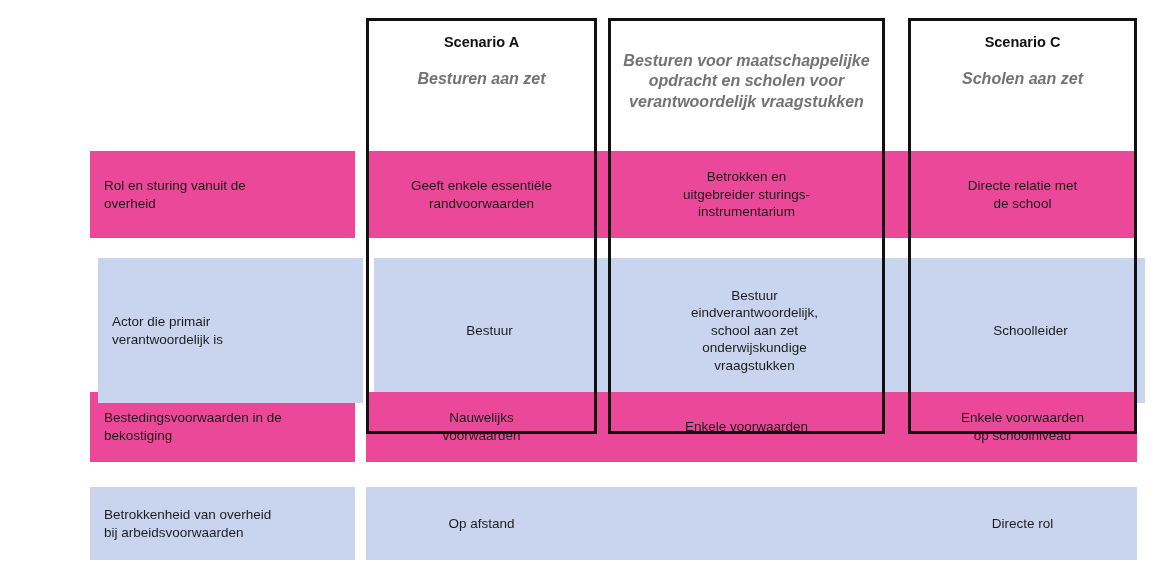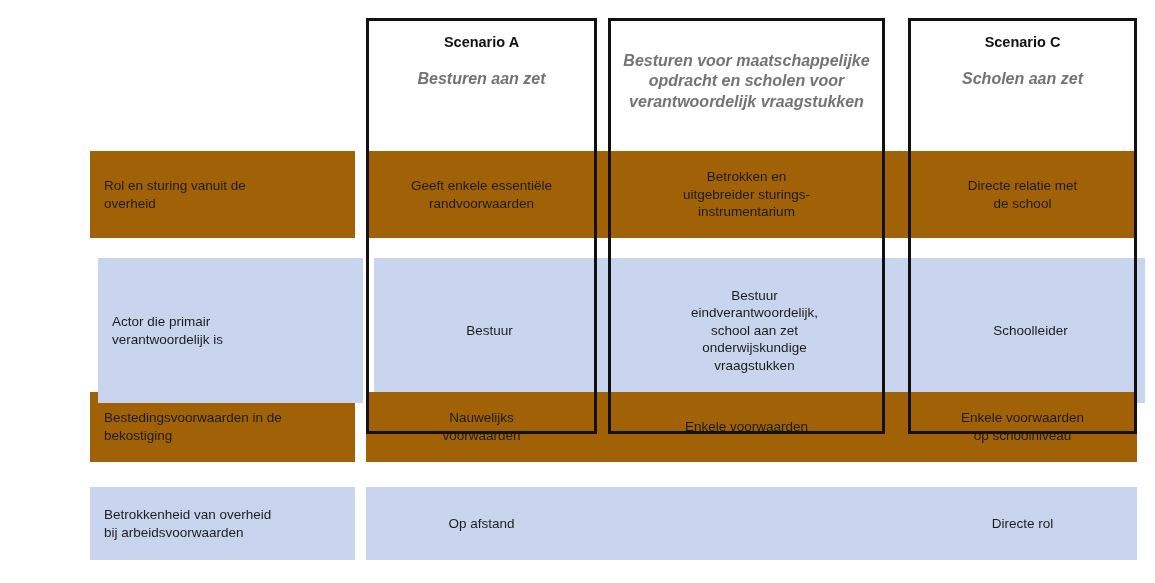--- a/index.html
+++ b/index.html
@@ -15,21 +15,21 @@
     background: #ffffff;
     overflow: hidden;
     color: #1a1a1a;
   }
   
   .band {
     position: absolute;
     left: 366px;
     width: 771px;
   }
-  .fill-dark  { background: #a16207; }
+  .fill-dark  { background: #ec4899; }
   .fill-light { background: #c9d5ee; }
 
   
   .label-box {
     position: absolute;
     left: 90px;
     width: 265px;
     display: flex;
     align-items: center;
     box-sizing: border-box;

